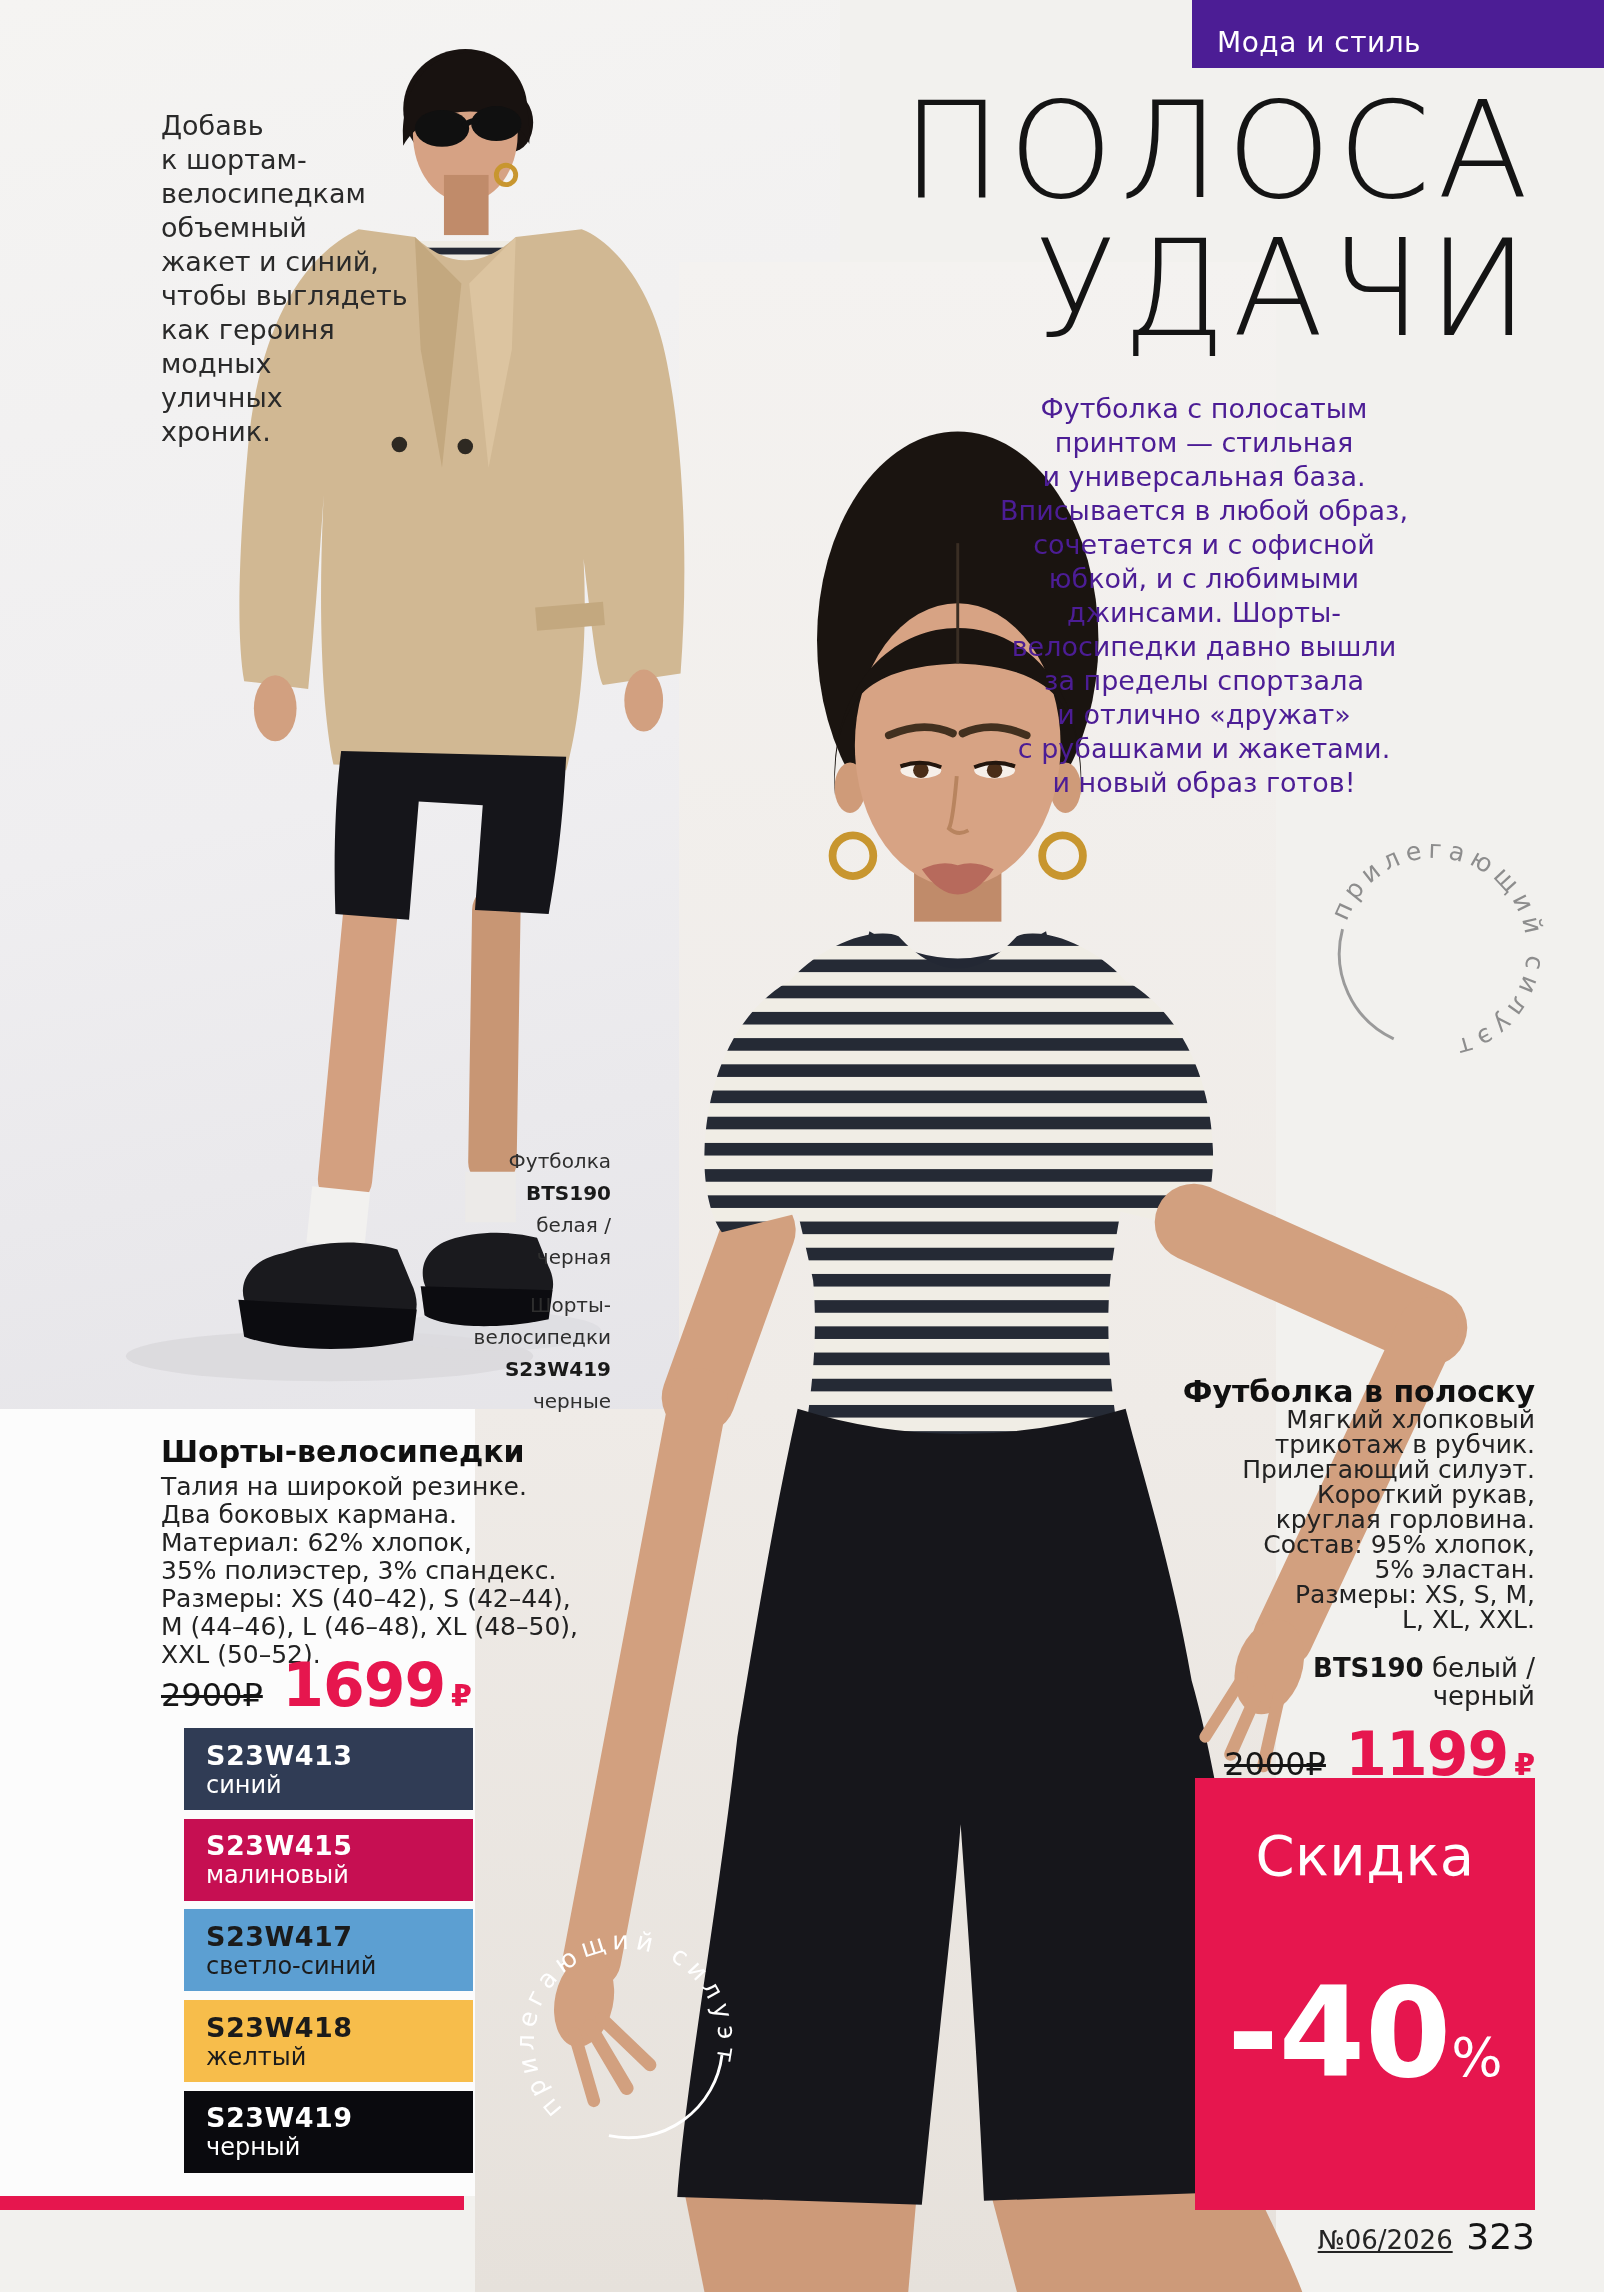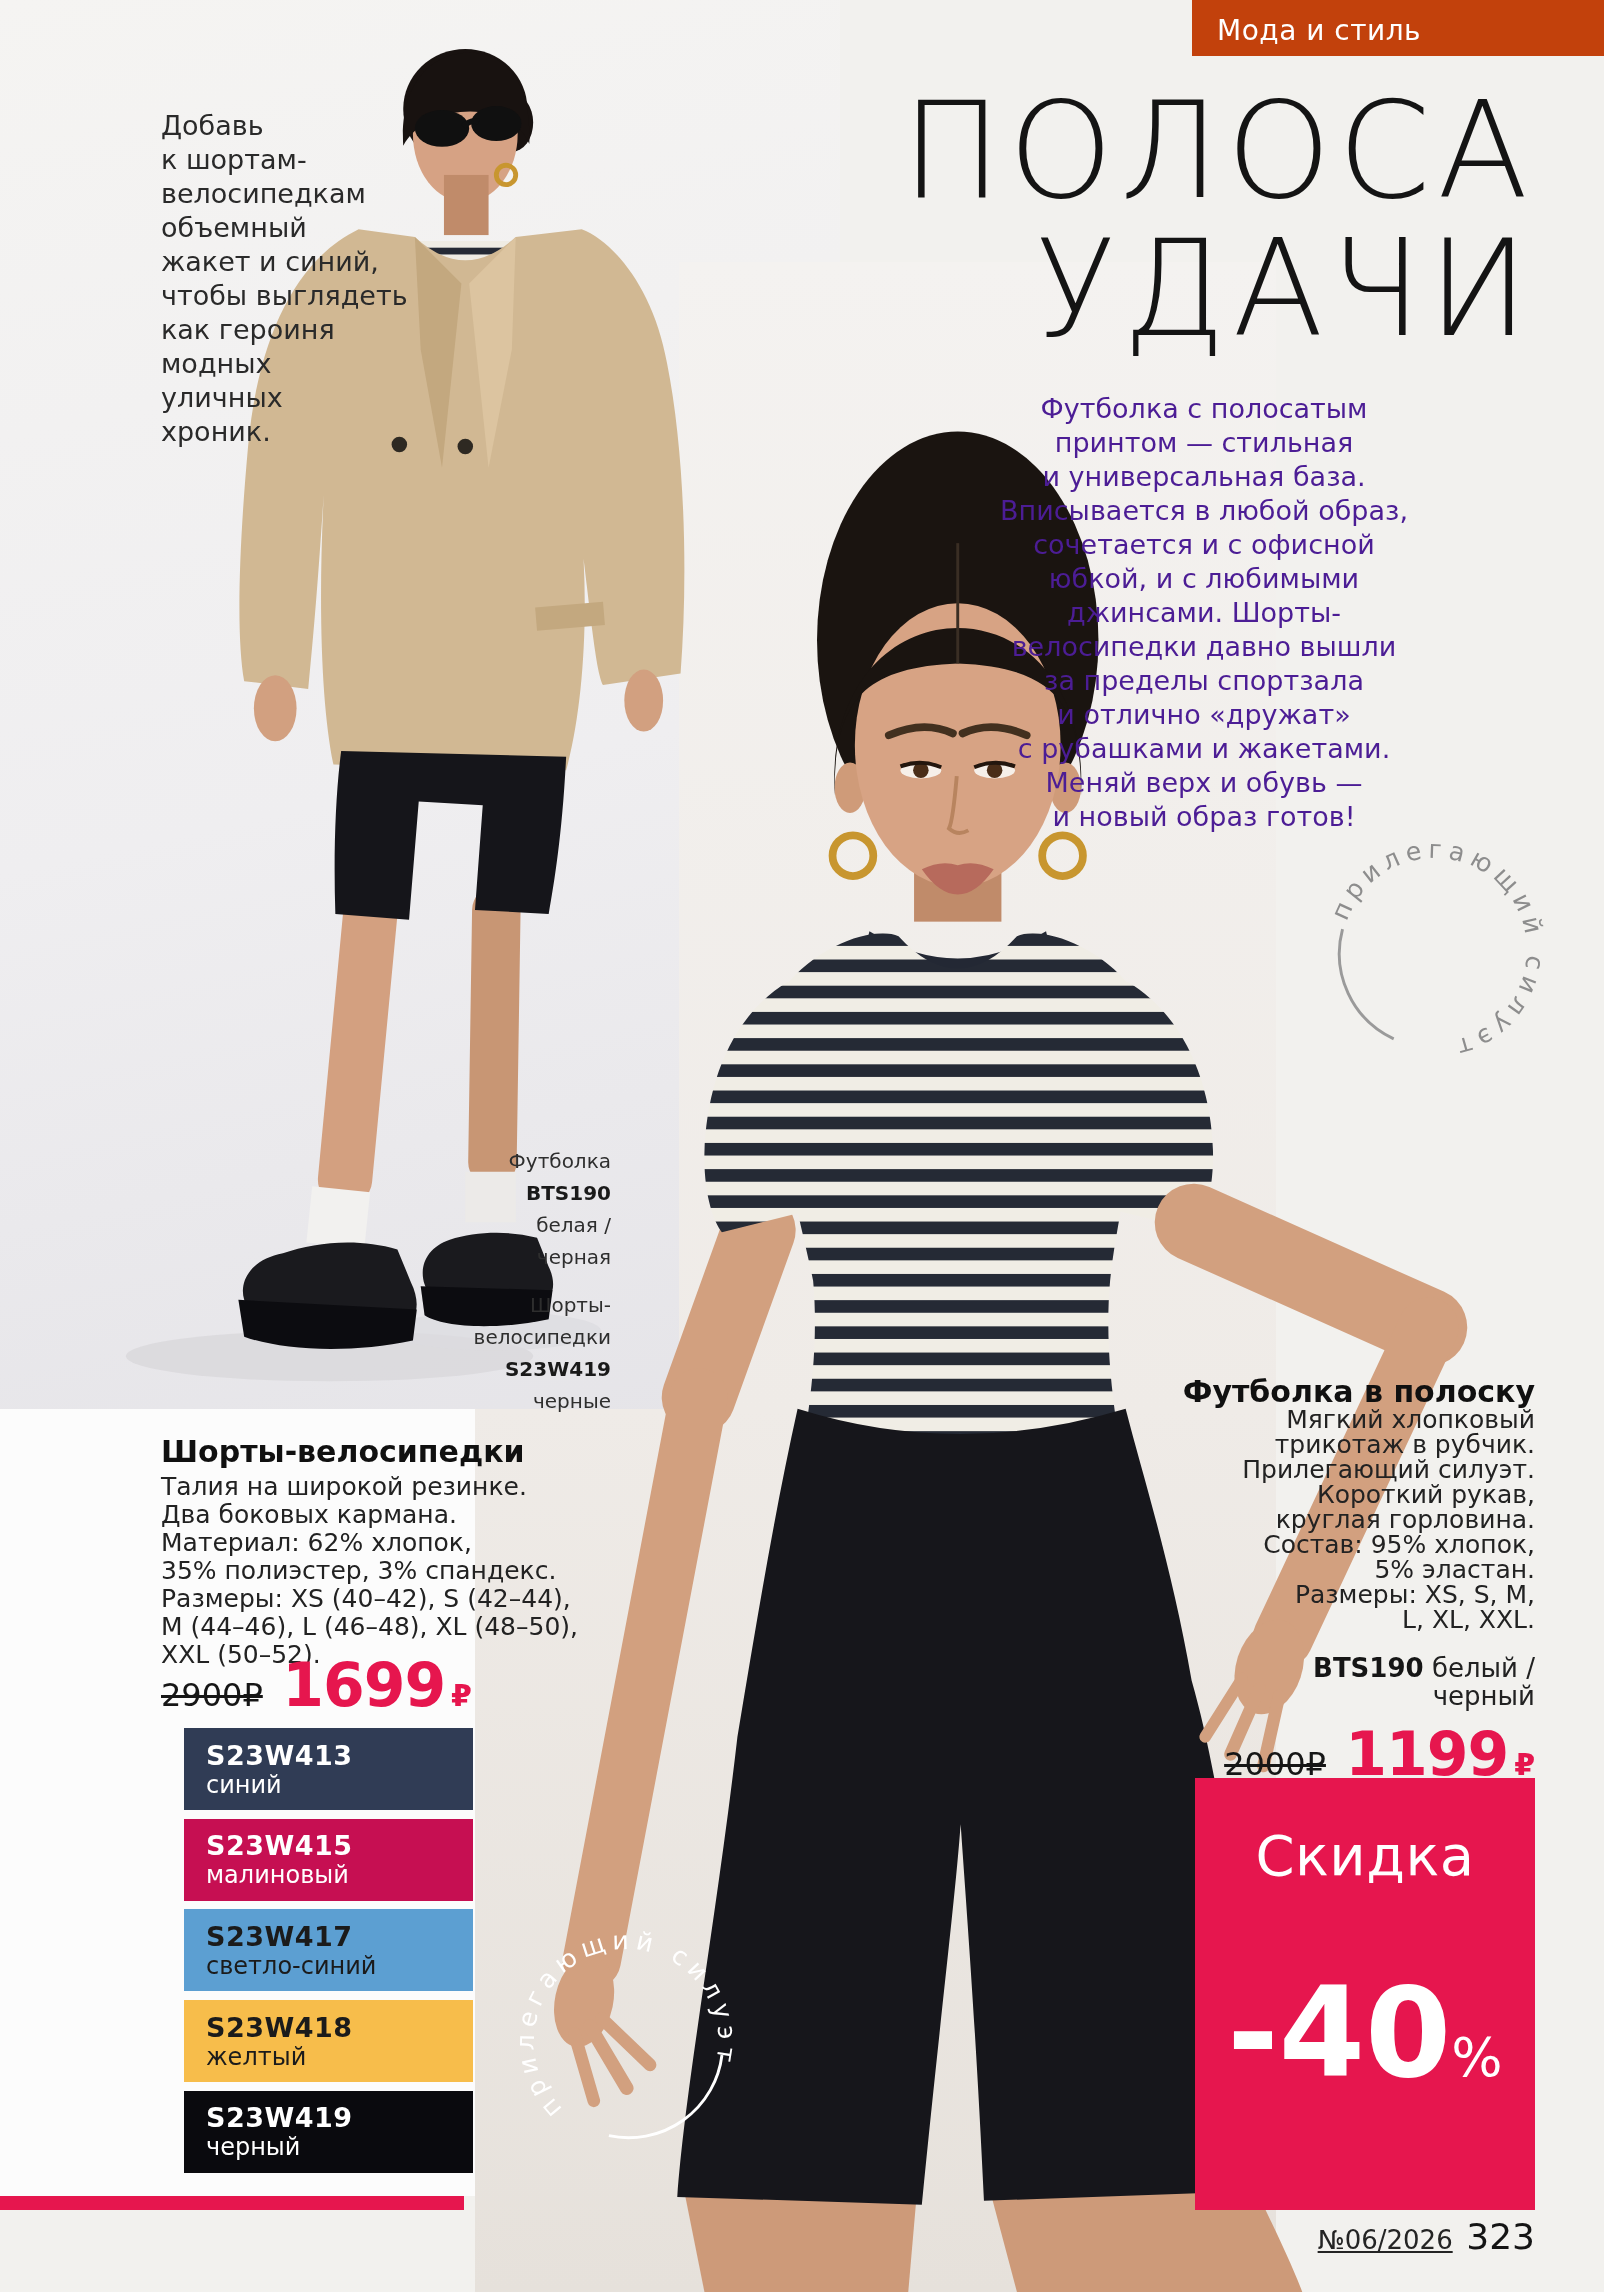--- a/index.html
+++ b/index.html
@@ -13,21 +13,21 @@
 
   
   .photo-left { left:0; top:0; width:840px; height:1409px;
     background:linear-gradient(168deg,#f5f4f2 0%,#efeef0 55%,#e5e4e8 100%); }
   .mainbg-top { left:679px; top:262px; width:597px; height:1147px;
     background:linear-gradient(180deg,#f4f2f0 0%,#efebe7 100%); }
   .mainbg-bottom { left:475px; top:1409px; width:801px; height:883px;
     background:linear-gradient(180deg,#efebe7 0%,#e6e1db 100%); }
 
   
-  .tag-bar { left:1192px; top:0; width:413px; height:56px; background:#c2410c;
+  .tag-bar { left:1192px; top:0; width:413px; height:68px; background:#4c1d95;
     display:flex; align-items:flex-end; padding:0 0 8.7px 25px; }
   .tag-bar span { color:#fff; font-size:28px; letter-spacing:0.5px; }
 
   
   .title { left:679px; top:82px; width:856px; text-align:right;
     font-size:133px; line-height:138px; font-weight:300; color:#141414;
     letter-spacing:0.05em; white-space:nowrap; }
 
   
   .intro-left { left:161px; top:109px; font-size:27px; line-height:34px;
@@ -210,21 +210,20 @@
     <div>принтом — стильная</div>
     <div>и универсальная база.</div>
     <div>Вписывается в любой образ,</div>
     <div>сочетается и с офисной</div>
     <div>юбкой, и с любимыми</div>
     <div>джинсами. Шорты-</div>
     <div>велосипедки давно вышли</div>
     <div>за пределы спортзала</div>
     <div>и отлично «дружат»</div>
     <div>с рубашками и жакетами.</div>
-    <div>Меняй верх и обувь —</div>
     <div>и новый образ готов!</div>
   </div>
 
   <div class="abs label-block label-tshirt">
     <div>Футболка</div>
     <div class="code">BTS190</div>
     <div>белая /</div>
     <div>черная</div>
   </div>
   <div class="abs label-block label-shorts">

